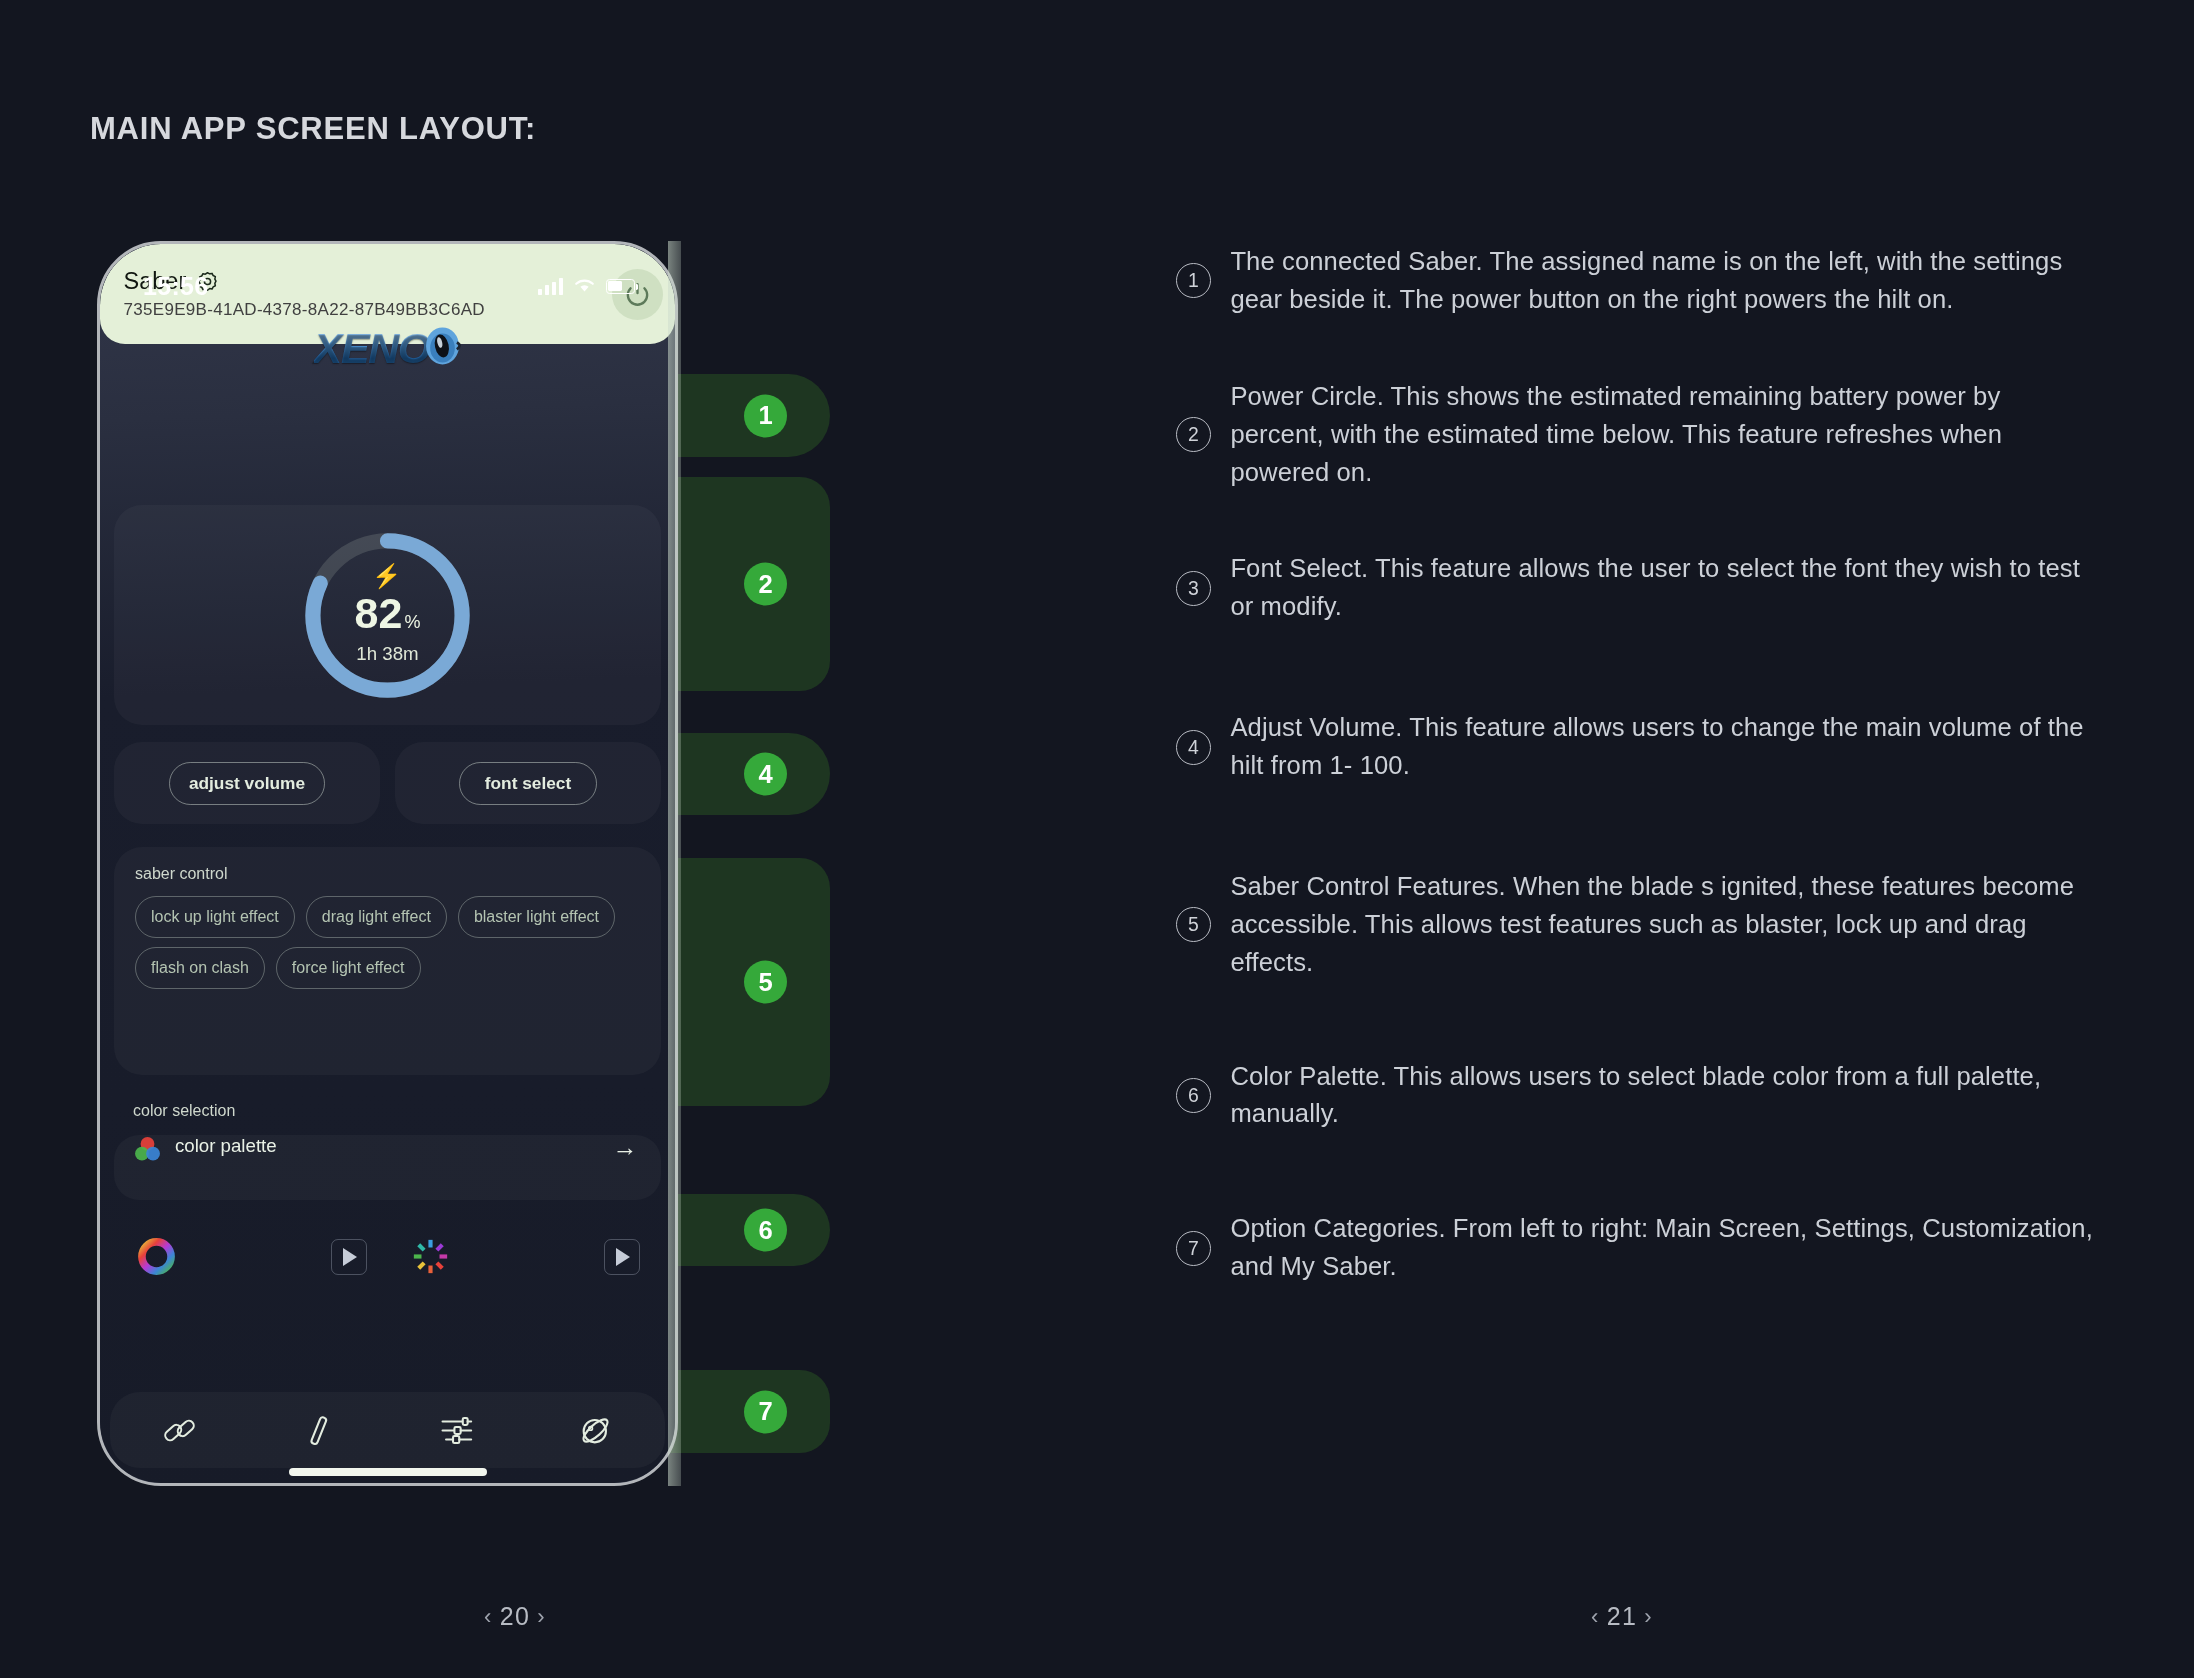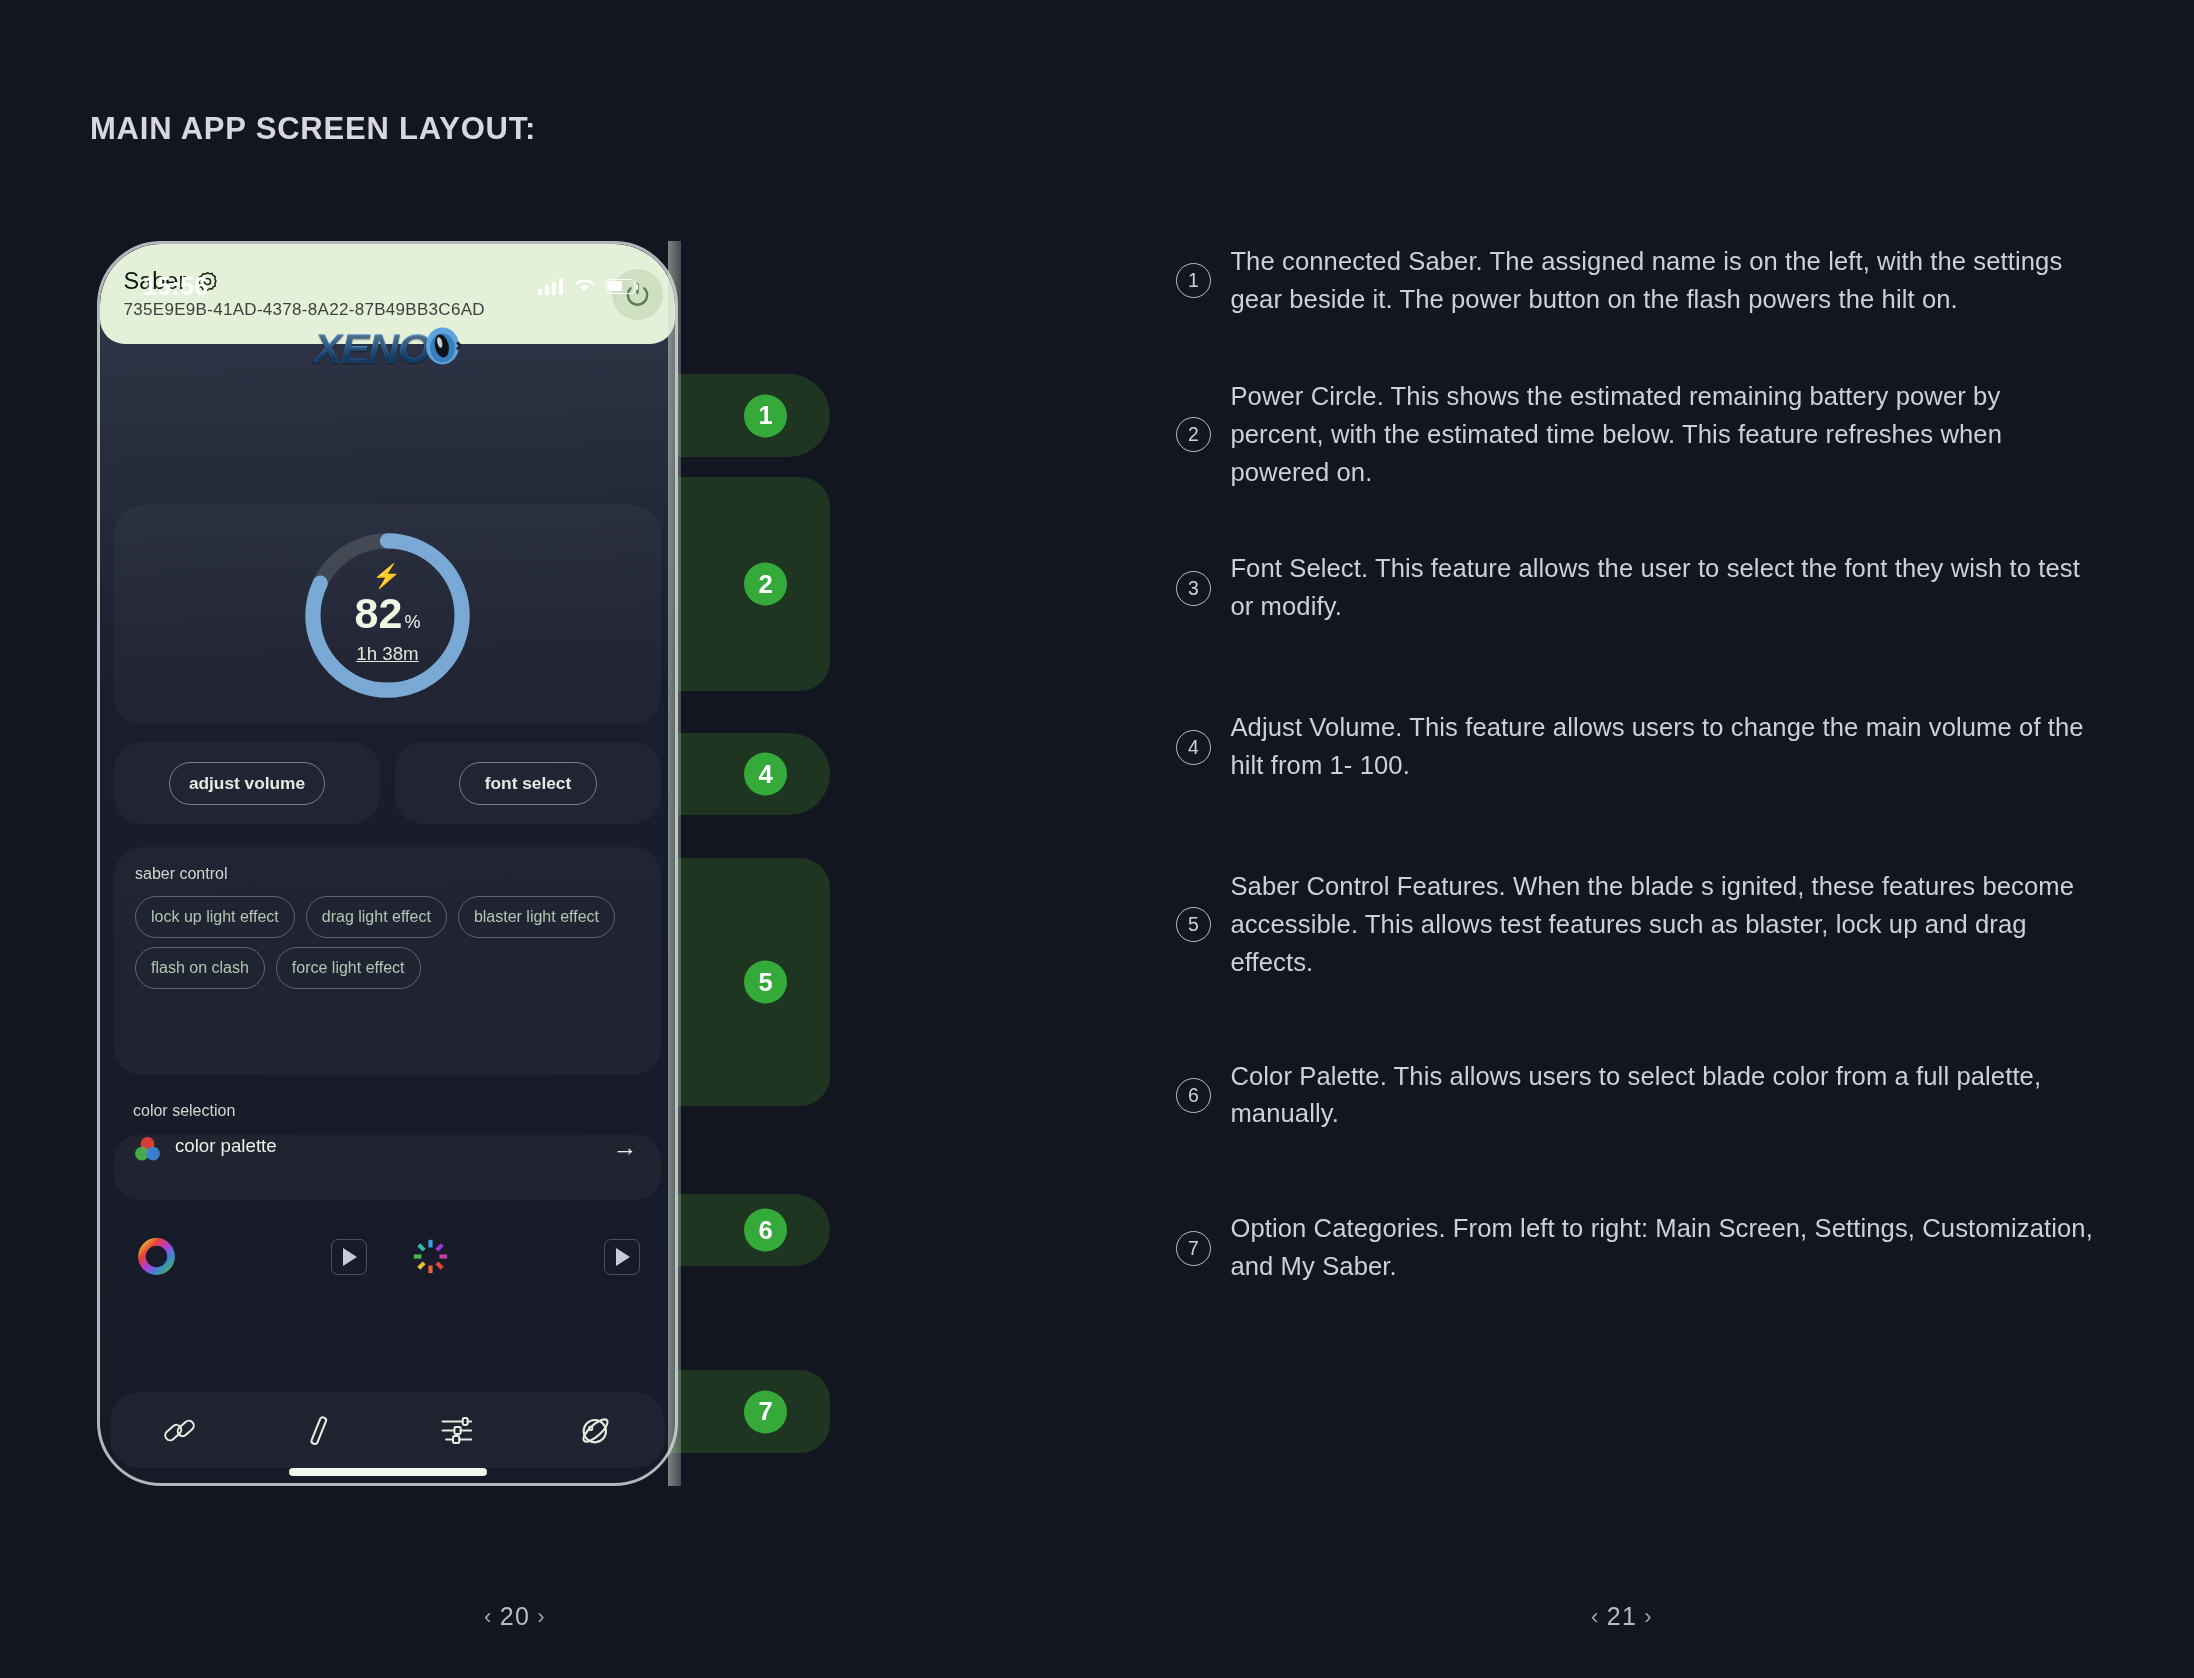--- a/index.html
+++ b/index.html
@@ -157,21 +157,21 @@
     display:flex; align-items:center; justify-content:center;
   }
   .ring-wrap { position: relative; width: 181px; height: 181px; }
   .ring-inner {
     position:absolute; inset:0; display:flex; flex-direction:column;
     align-items:center; justify-content:center;
   }
   .bolt { color:#7db3e0; font-size: 23.5px; line-height:1; margin-bottom: 2.8px; }
   .pct { font-size: 43px; font-weight: bold; color: #eef6e4; line-height: 1; }
   .pct small { font-size: 18px; font-weight: normal; margin-left: 2.1px; }
-  .eta { font-size: 18.7px; color:#dfe7d6; margin-top: 8.3px; text-decoration: underline; }
+  .eta { font-size: 18.7px; color:#dfe7d6; margin-top: 8.3px; }
 
   
   .pillrow { position:absolute; top: 498px; left: 14px; right: 14px; display:flex; gap: 15px; }
   .pillcard {
     flex: 1; height: 82px; border-radius: 28px; background: rgba(255,255,255,0.035);
     display:flex; align-items:center; justify-content:center;
   }
   .ghostpill {
     min-width: 138px; padding: 0 19.4px; height: 43px; border-radius: 21.4px;
     border: 1px solid rgba(226,238,226,0.45);
@@ -453,21 +453,21 @@
 
       <div class="home-ind"></div>
     </div>
   </div>
 
   <div class="veil"></div>
 
   <div class="notes">
     <div class="note">
       <div class="note-num">1</div>
-      <div class="note-text">The connected Saber. The assigned name is on the left, with the settings gear beside it. The power button on the flash powers the hilt on.</div>
+      <div class="note-text">The connected Saber. The assigned name is on the left, with the settings gear beside it. The power button on the right powers the hilt on.</div>
     </div>
     <div class="note">
       <div class="note-num">2</div>
       <div class="note-text">Power Circle. This shows the estimated remaining battery power by percent, with the estimated time below. This feature refreshes when powered on.</div>
     </div>
     <div class="note" style="margin-bottom:83px;">
       <div class="note-num">3</div>
       <div class="note-text">Font Select.  This feature allows the user to select the font they wish to test or modify.</div>
     </div>
     <div class="note" style="margin-bottom:83px;">

